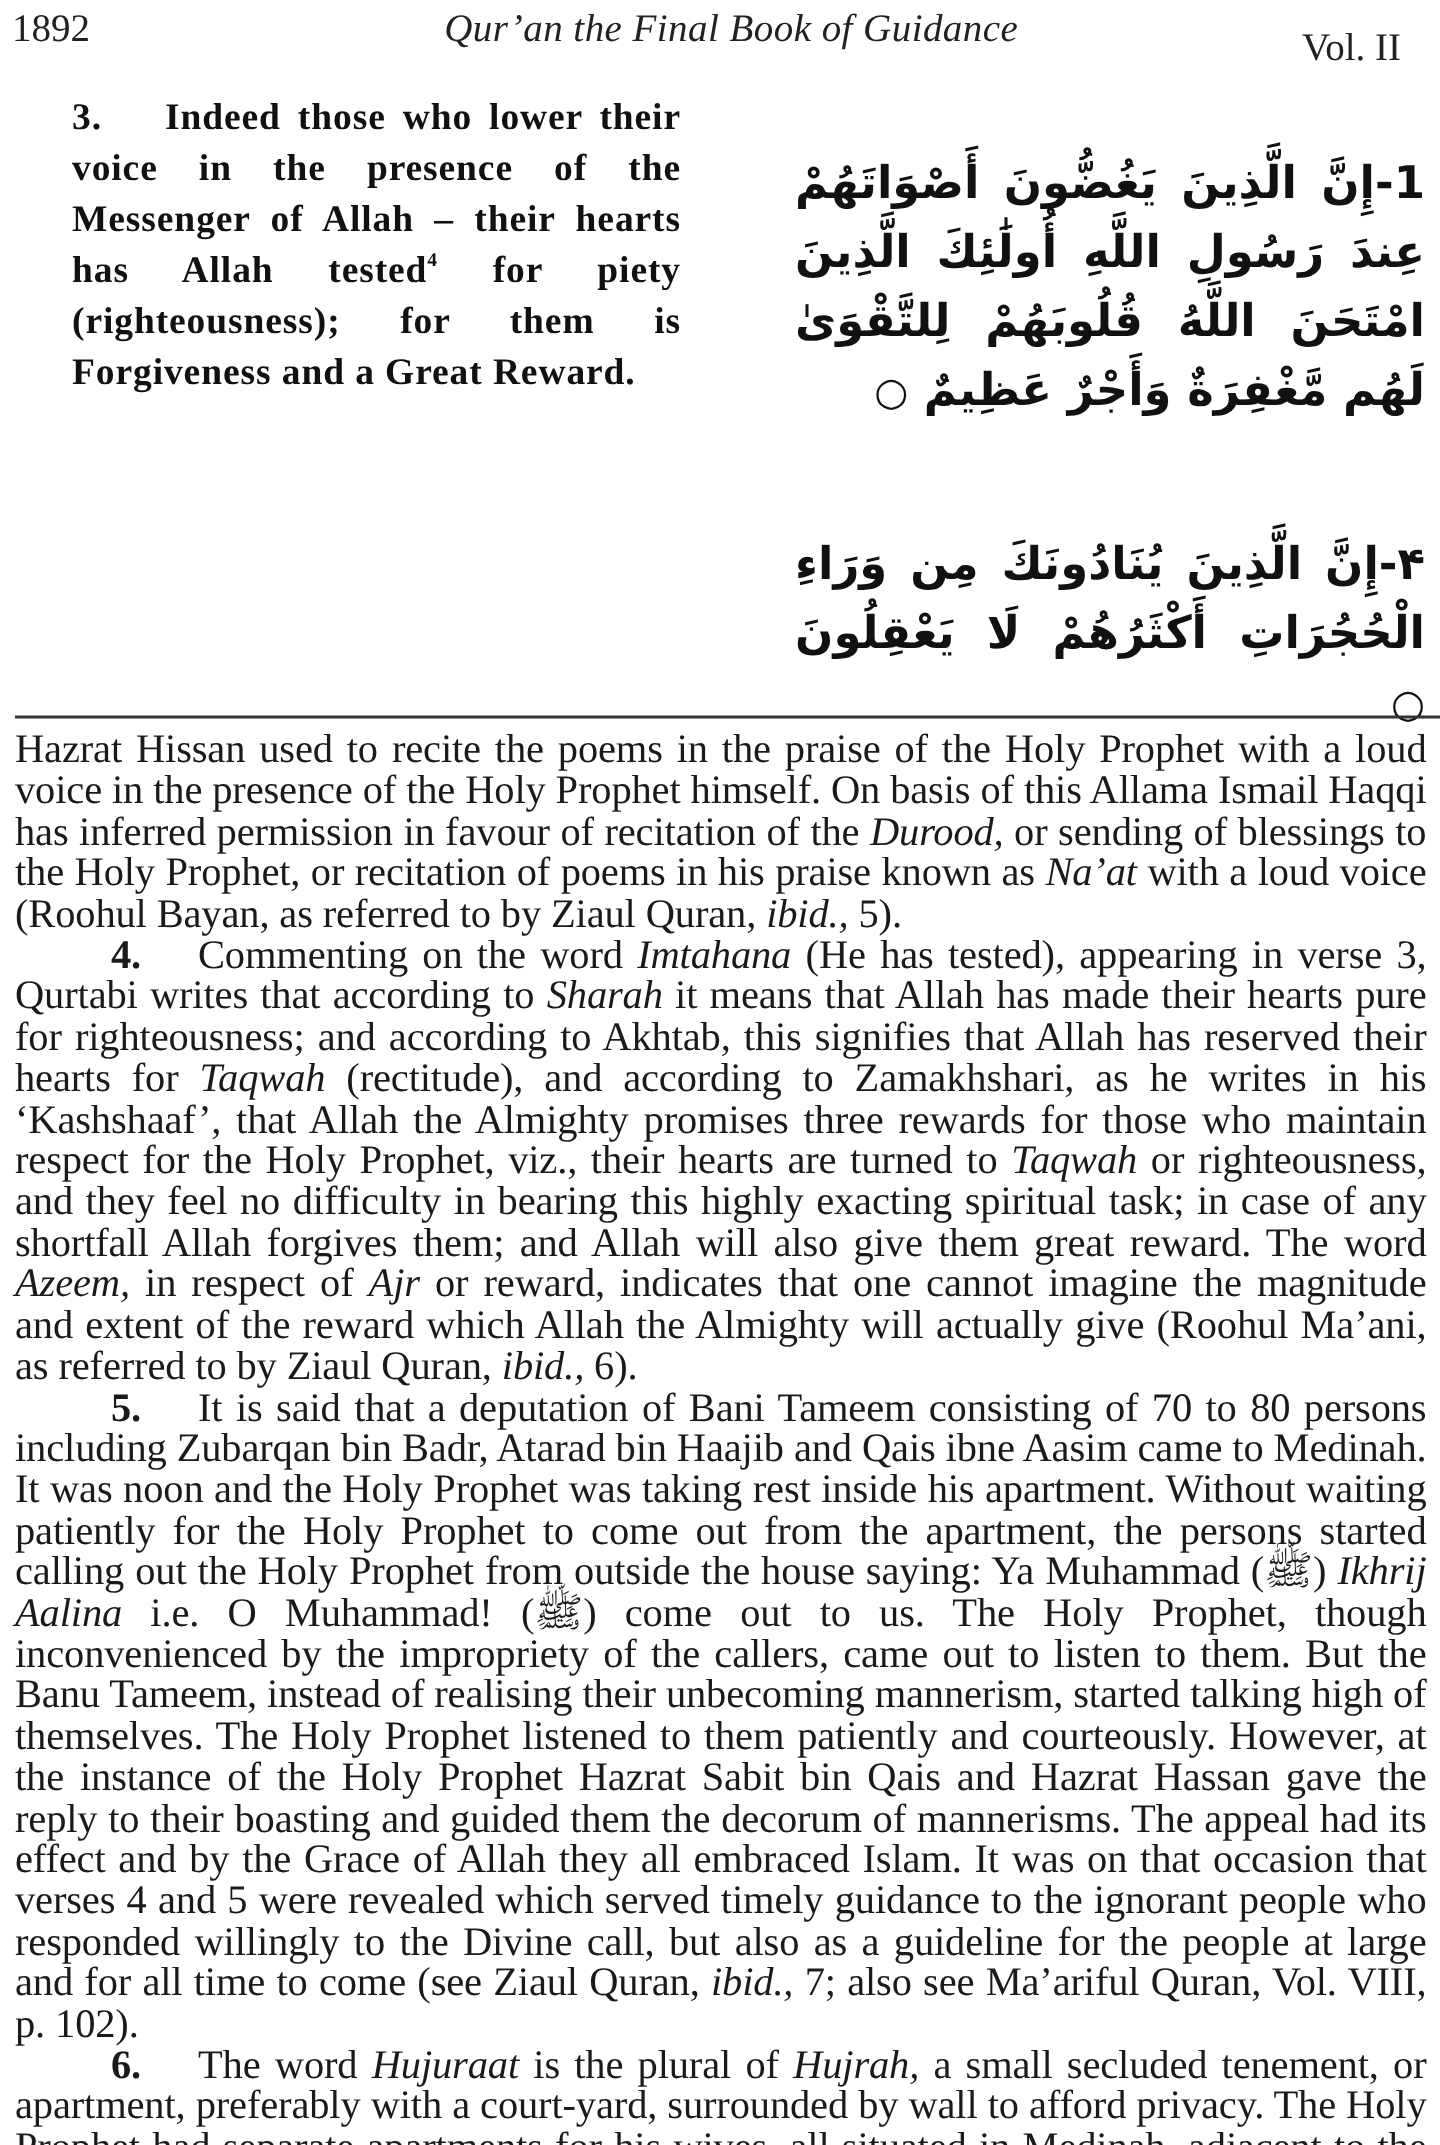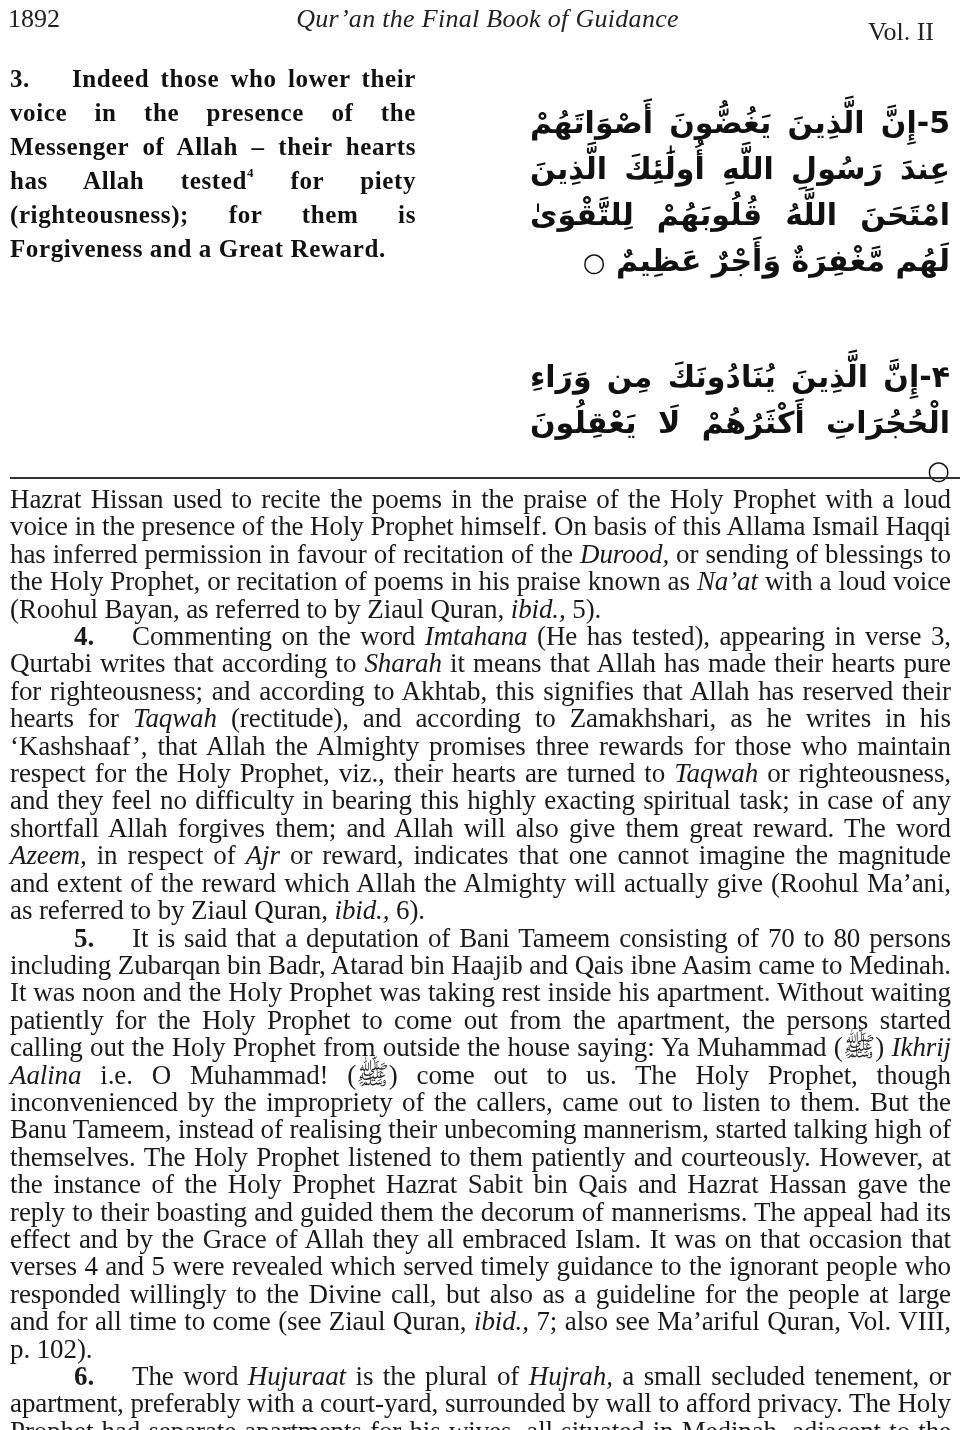--- a/index.html
+++ b/index.html
@@ -26,21 +26,21 @@
   }
   .verse .en .num { display: inline-block; width: 62px; }
   .verse .en sup { font-size: 13px; vertical-align: top; line-height: 14px; position: relative; top: 2px; }
   .verse .ar {
     position: absolute; right: 0; width: 420px;
     font-family: "DejaVu Sans", sans-serif; font-weight: bold; font-size: 30px;
     line-height: 46px; direction: rtl; text-align: justify; text-align-last: right; color: #111;
   }
   .verse .ar .end-mark { font-weight: normal; font-size: 26px; }
 
-  #verse3 { top: 62px; height: 240px; }
+  #verse3 { top: 62px; height: 240px; margin-left: 38px; }
   #verse3 .ar { top: 38px; }
   #verse4 { top: 334px; height: 140px; }
   #verse4 .ar { top: 20px; margin-left: 31px; }
 
   .rule {
     position: absolute; top: 477px; left: 10px; right: 0; height: 2px; background: #333;
   }
 
   .commentary {
     position: absolute; top: 486px; left: 10px; right: 9px;
@@ -61,21 +61,21 @@
     <span class="pn">1892</span>
     <span class="title">Qur’an the Final Book of Guidance</span>
     <span class="vol">Vol. II</span>
   </div>
 
   <div class="verse" id="verse3">
     <div class="en">
       <span class="num">3.</span><span class="segs"><span>Indeed those who lower their voice in the presence of the Messenger of Allah – their hearts has Allah tested</span><sup>4</sup><span> for piety (righteousness); for them is Forgiveness and a Great Reward.</span></span>
     </div>
     <div class="ar">
-      <span>5-إِنَّ الَّذِينَ يَغُضُّونَ أَصْوَاتَهُمْ عِندَ رَسُولِ اللَّهِ أُولَٰئِكَ الَّذِينَ امْتَحَنَ اللَّهُ قُلُوبَهُمْ لِلتَّقْوَىٰ لَهُم مَّغْفِرَةٌ وَأَجْرٌ عَظِيمٌ</span>
+      <span>1-إِنَّ الَّذِينَ يَغُضُّونَ أَصْوَاتَهُمْ عِندَ رَسُولِ اللَّهِ أُولَٰئِكَ الَّذِينَ امْتَحَنَ اللَّهُ قُلُوبَهُمْ لِلتَّقْوَىٰ لَهُم مَّغْفِرَةٌ وَأَجْرٌ عَظِيمٌ</span>
       <span class="end-mark">○</span>
     </div>
   </div>
 
   <div class="verse" id="verse4">
     <div class="ar">
       <span>۴-إِنَّ الَّذِينَ يُنَادُونَكَ مِن وَرَاءِ الْحُجُرَاتِ أَكْثَرُهُمْ لَا يَعْقِلُونَ</span>
       <span class="end-mark">○</span>
     </div>
   </div>

